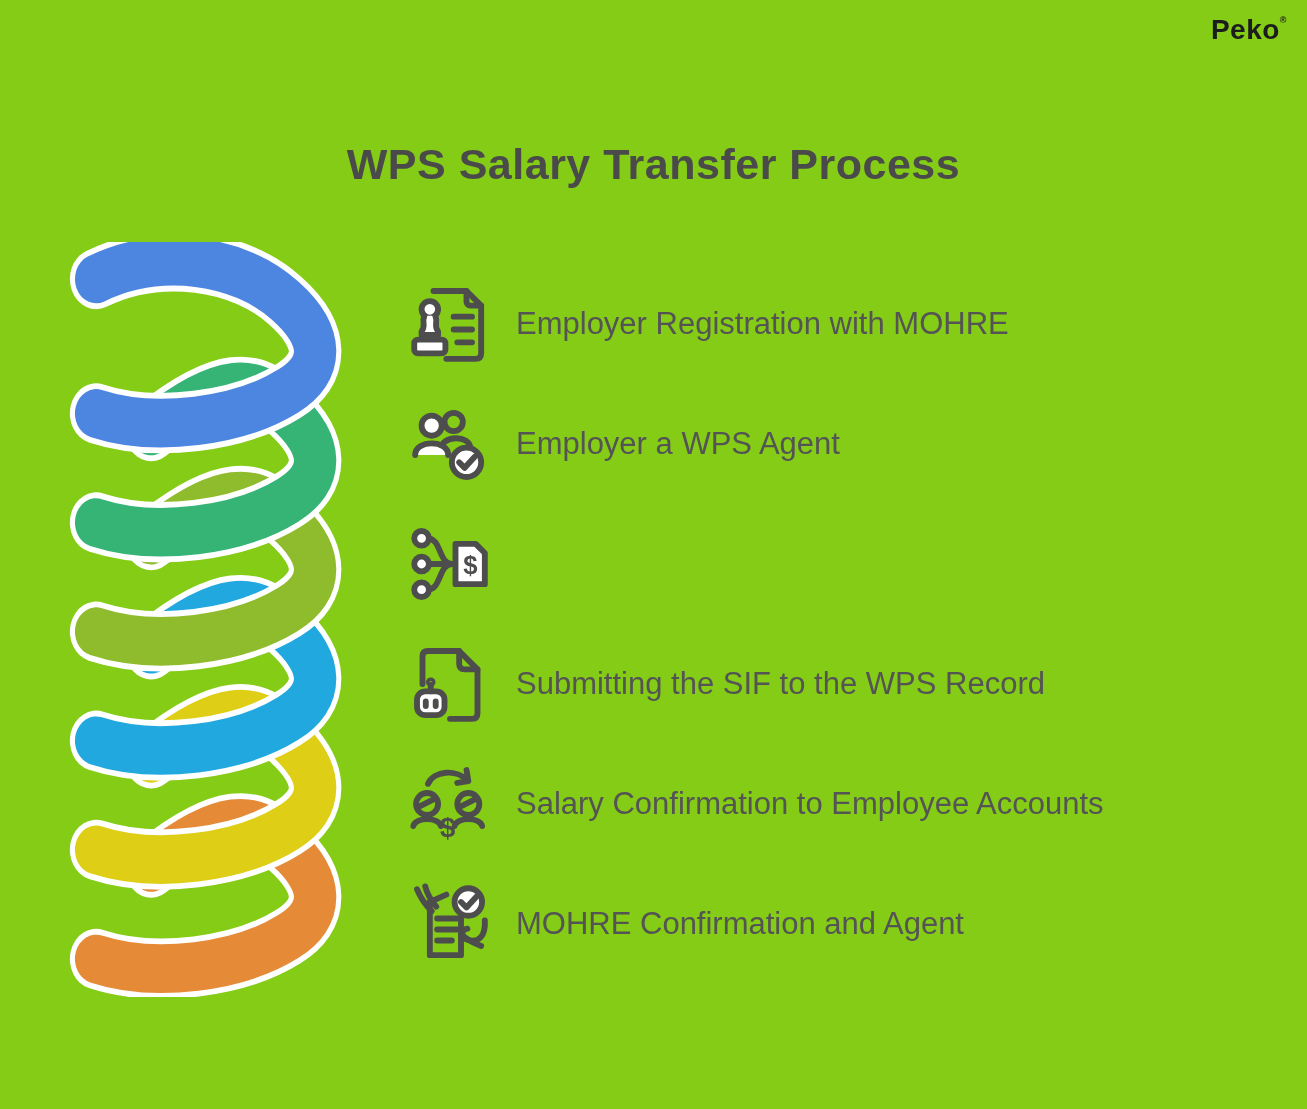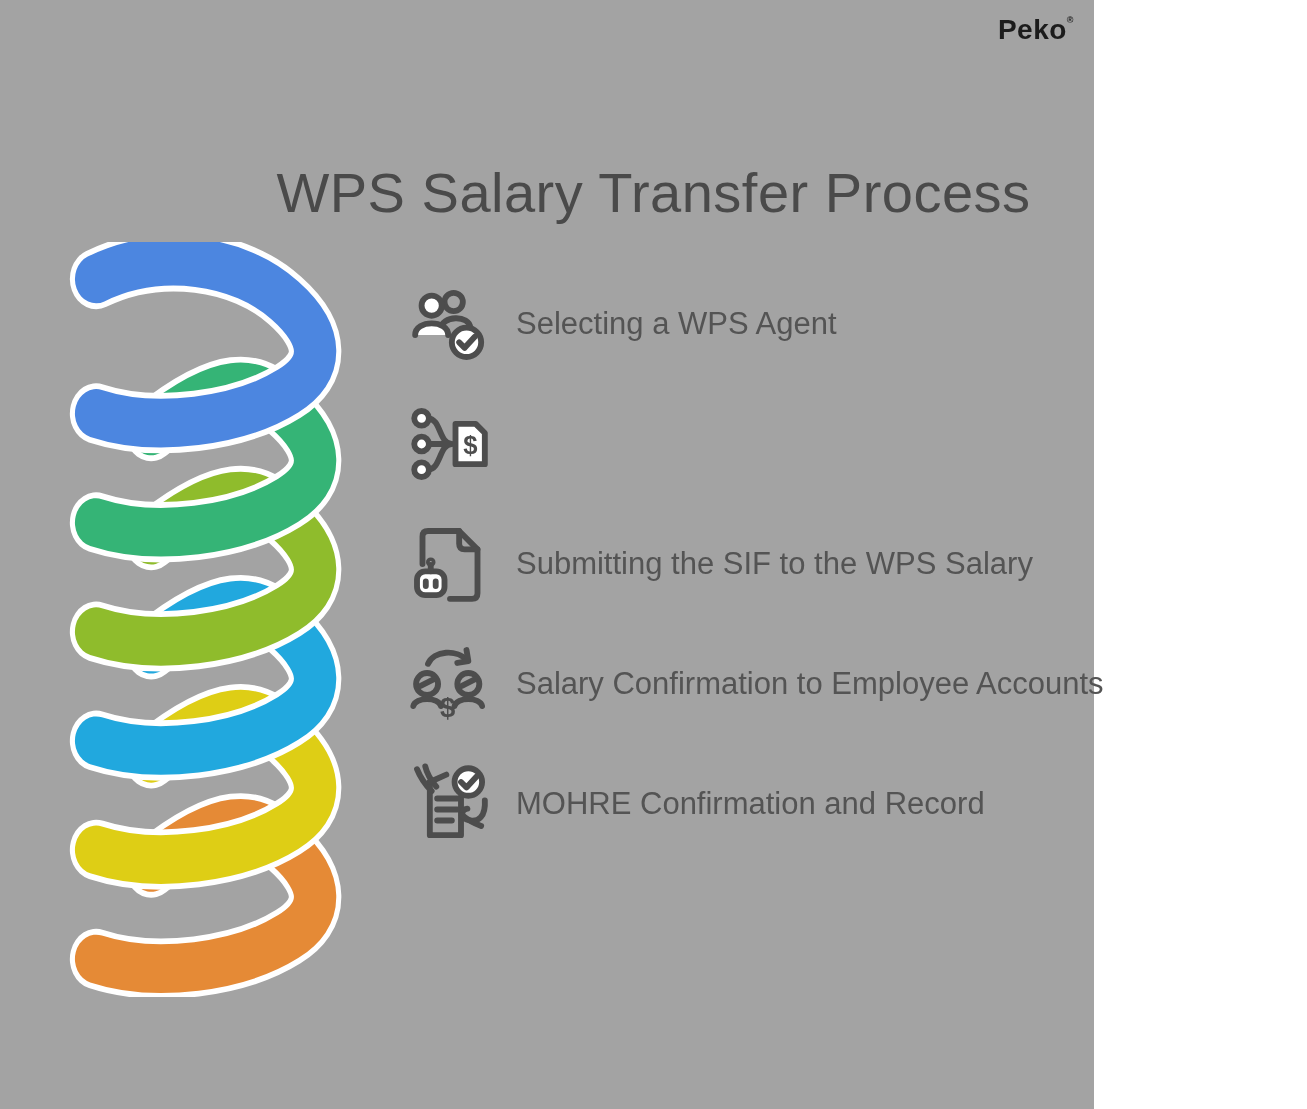--- a/index.html
+++ b/index.html
@@ -1,25 +1,25 @@
 <!DOCTYPE html>
 <html><head>
 <meta charset="utf-8">
 <style>
   * { margin:0; padding:0; box-sizing:border-box; }
   html,body { width:1307px; height:1109px; background:#ffffff; overflow:hidden;
               font-family:"Liberation Sans", sans-serif; }
-  .canvas { position:relative; width:1094px; height:1109px; background:#a3a3a3; }
+  .canvas { position:relative; width:1307px; height:1109px; background:#84cc16; }
 
   .logo { position:absolute; top:14px; right:20px; font-size:28px; font-weight:bold;
           color:#1c1c1c; letter-spacing:0.5px; }
   .logo sup { font-size:9px; vertical-align:top; position:relative; top:1px; }
 
-  .page-title { position:absolute; top:160px; left:0; width:1307px; text-align:center;
-                font-size:56px; font-weight:normal; color:#4a4a4a; letter-spacing:0.5px; }
+  .page-title { position:absolute; top:140px; left:0; width:1307px; text-align:center;
+                font-size:43px; font-weight:bold; color:#4a4a4a; letter-spacing:0.5px; }
 
   .spiral-wrap { position:absolute; left:58px; top:242px; width:292px; height:755px; }
   .spiral-wrap svg { display:block; }
 
   .steps { position:absolute; left:406px; top:268px; width:790px; }
   .step-row { display:flex; align-items:center; height:112px; margin-bottom:8px; }
   .step-icon { flex:0 0 88px; width:88px; height:88px; margin-right:22px; }
   .step-icon svg { width:88px; height:88px; display:block; }
   .step-label { font-size:31px; color:#545454; line-height:1.42; width:690px; }
 
@@ -56,33 +56,46 @@
         <path d="M 110,194 C 190,138 235,138 268,172 C 315,208 315,242 272,265 C 215,296 115,308 45,288" stroke-width="50" stroke="#35b476"></path>
 
         <path d="M 45,38 C 120,6 215,18 268,60 C 315,96 315,130 272,153 C 215,184 115,196 45,176" stroke="#fff" stroke-width="62"></path>
         <path d="M 45,38 C 120,6 215,18 268,60 C 315,96 315,130 272,153 C 215,184 115,196 45,176" stroke-width="50" stroke="#4c86e0"></path>
       </g>
     </svg>
   </div>
 
   <div class="steps">
 
+    <div class="step-row">
+      <div class="step-icon">
+        <svg viewBox="0 0 48 48">
+          <path class="ic" d="M 15,6 H 33 L 41,14 V 40 C 41,42 40,43 38,43 H 22"></path>
+          <path class="ic" d="M 33,6 V 12 C 33,13 34,14 35,14 H 41"></path>
+          <path class="ic" d="M 26,20 H 36 M 26,27 H 36 M 28,34 H 36"></path>
+          <circle class="ic ic-fill" cx="13" cy="16" r="4.5"></circle>
+          <path class="ic ic-fill" d="M 10,19.5 C 8.5,23 11,25 8.5,28 L 8.5,30 H 17.5 L 17.5,28 C 15,25 17.5,23 16,19.5"></path>
+          <rect class="ic ic-fill" x="4.5" y="32.5" width="17" height="7.5" rx="2"></rect>
+        </svg>
+      </div>
+      <div class="step-label">Employer Registration with MOHRE</div>
+    </div>
 
     <div class="step-row">
       <div class="step-icon">
         <svg viewBox="0 0 48 48">
           <circle class="ic" cx="26" cy="12" r="5"></circle>
           <path class="ic" d="M 19,27 C 19,19 35,19 35,26"></path>
           <circle class="ic ic-fill" cx="14" cy="14" r="5.5"></circle>
           <path class="ic ic-fill" d="M 5,30 C 5,21.5 23,21.5 23,30"></path>
           <circle class="ic ic-fill" cx="33" cy="34" r="8"></circle>
           <path class="ic" d="M 29,34 L 32,37 L 37.5,31"></path>
         </svg>
       </div>
-      <div class="step-label">Selecting a WPS Agent</div>
+      <div class="step-label">Employer a WPS Agent</div>
     </div>
 
     <div class="step-row">
       <div class="step-icon">
         <svg viewBox="0 0 48 48">
           <path class="ic" d="M 12,10 C 19,10 18,24 25,24 M 12,24 H 25 M 12,38 C 19,38 18,24 25,24"></path>
           <circle class="ic ic-fill" cx="8.5" cy="10" r="4"></circle>
           <circle class="ic ic-fill" cx="8.5" cy="24" r="4"></circle>
           <circle class="ic ic-fill" cx="8.5" cy="38" r="4"></circle>
           <path class="ic ic-fill" d="M 27,13 H 38 L 43,18 V 35 H 27 Z"></path>
@@ -95,21 +108,21 @@
       <div class="step-icon">
         <svg viewBox="0 0 48 48">
           <path class="ic" d="M 9,24 V 9 C 9,7 10,6 12,6 H 29 L 39,16 V 40 C 39,42 38,43 36,43 H 24"></path>
           <path class="ic" d="M 29,6 V 13 C 29,15 30,16 32,16 H 39"></path>
           <rect class="ic ic-fill" x="6" y="28" width="15" height="13" rx="4.5"></rect>
           <path class="ic" d="M 13.5,28 V 24.5"></path>
           <circle class="ic" cx="13.5" cy="23" r="1"></circle>
           <path class="ic" d="M 10.8,33.5 V 36 M 16.2,33.5 V 36"></path>
         </svg>
       </div>
-      <div class="step-label">Submitting the SIF to the WPS Salary</div>
+      <div class="step-label">Submitting the SIF to the WPS Record</div>
     </div>
 
     <div class="step-row">
       <div class="step-icon">
         <svg viewBox="0 0 48 48">
           <path class="ic" d="M 12,13 C 15,5.5 28,5 33,11"></path>
           <path class="ic" d="M 33,5.5 L 34,11.5 L 28,12.5"></path>
           <circle class="ic" cx="11.5" cy="24" r="6"></circle>
           <path class="ic" d="M 8,25 L 15,21.5"></path>
           <path class="ic" d="M 4,36 C 5,31 18,31 19,36"></path>
@@ -128,17 +141,17 @@
           <path class="ic" d="M 6,5 C 8,10 10,13 14,17 M 10.5,3.5 C 11.5,8 13.5,11 16.5,14.5"></path>
           <path class="ic" d="M 13,12 V 41 H 30 V 20"></path>
           <path class="ic" d="M 13,12 L 22,8"></path>
           <path class="ic" d="M 17,21 H 28 M 17,27 H 28 M 17,33 H 25"></path>
           <circle class="ic ic-fill" cx="34" cy="12" r="7.5"></circle>
           <path class="ic" d="M 30,12 L 33,15 L 38.5,9"></path>
           <path class="ic" d="M 43,22 C 43.5,30 40,35 33,32.5 C 29.5,31.3 30,27 33.5,26.5"></path>
           <path class="ic" d="M 41,36 C 37,34.5 33.5,32.5 30.5,30"></path>
         </svg>
       </div>
-      <div class="step-label">MOHRE Confirmation and Record</div>
+      <div class="step-label">MOHRE Confirmation and Agent</div>
     </div>
 
   </div>
 </div>
 
 </body></html>

